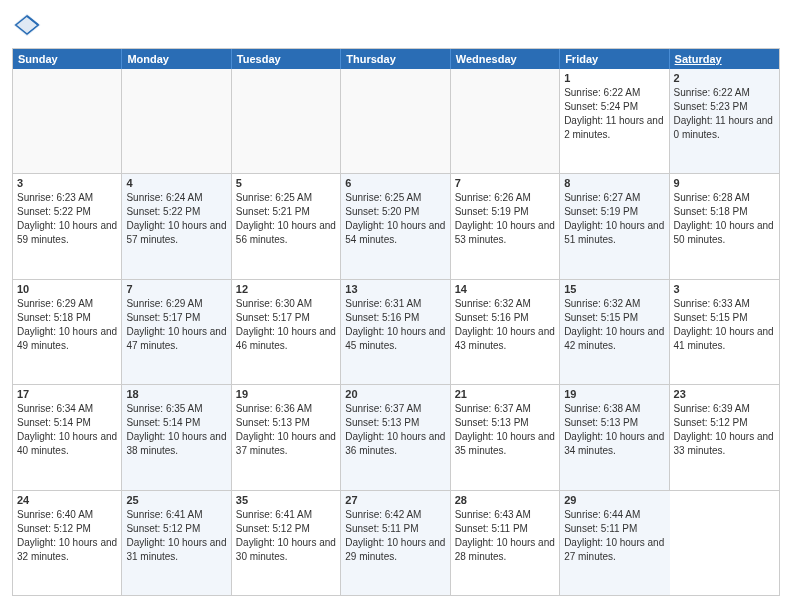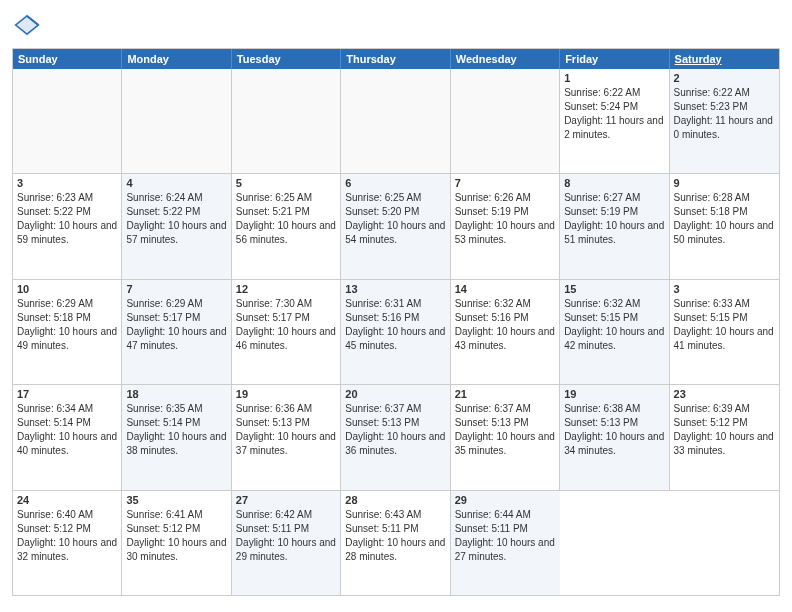--- a/index.html
+++ b/index.html
@@ -219,21 +219,21 @@
 Daylight: 10 hours and 49 minutes.</div>
           </div>
           <div class="cal-cell alt-bg">
             <span class="day-num">7</span>
             <div class="cell-text">Sunrise: 6:29 AM
 Sunset: 5:17 PM
 Daylight: 10 hours and 47 minutes.</div>
           </div>
           <div class="cal-cell">
             <span class="day-num">12</span>
-            <div class="cell-text">Sunrise: 7:30 AM
+            <div class="cell-text">Sunrise: 6:30 AM
 Sunset: 5:17 PM
 Daylight: 10 hours and 46 minutes.</div>
           </div>
           <div class="cal-cell alt-bg">
             <span class="day-num">13</span>
             <div class="cell-text">Sunrise: 6:31 AM
 Sunset: 5:16 PM
 Daylight: 10 hours and 45 minutes.</div>
           </div>
           <div class="cal-cell">
@@ -298,20 +298,26 @@
 Sunset: 5:12 PM
 Daylight: 10 hours and 33 minutes.</div>
           </div>
         </div>
         <div class="cal-row">
           <div class="cal-cell">
             <span class="day-num">24</span>
             <div class="cell-text">Sunrise: 6:40 AM
 Sunset: 5:12 PM
 Daylight: 10 hours and 32 minutes.</div>
+          </div>
+          <div class="cal-cell alt-bg">
+            <span class="day-num">25</span>
+            <div class="cell-text">Sunrise: 6:41 AM
+Sunset: 5:12 PM
+Daylight: 10 hours and 31 minutes.</div>
           </div>
           <div class="cal-cell">
             <span class="day-num">35</span>
             <div class="cell-text">Sunrise: 6:41 AM
 Sunset: 5:12 PM
 Daylight: 10 hours and 30 minutes.</div>
           </div>
           <div class="cal-cell alt-bg">
             <span class="day-num">27</span>
             <div class="cell-text">Sunrise: 6:42 AM

